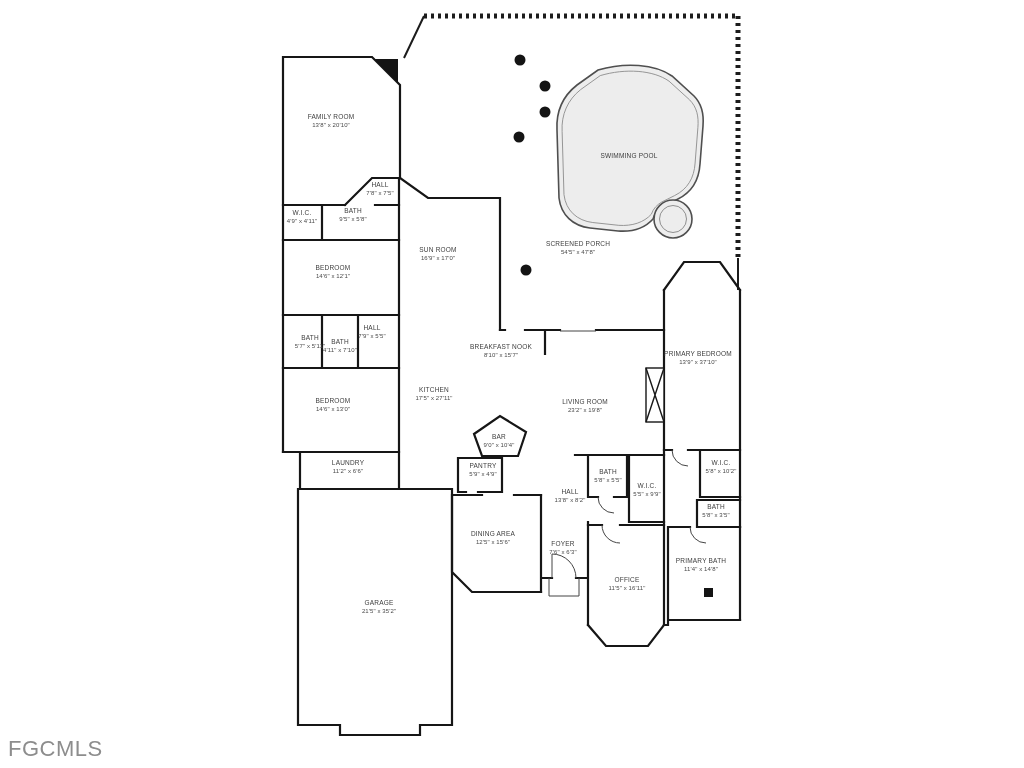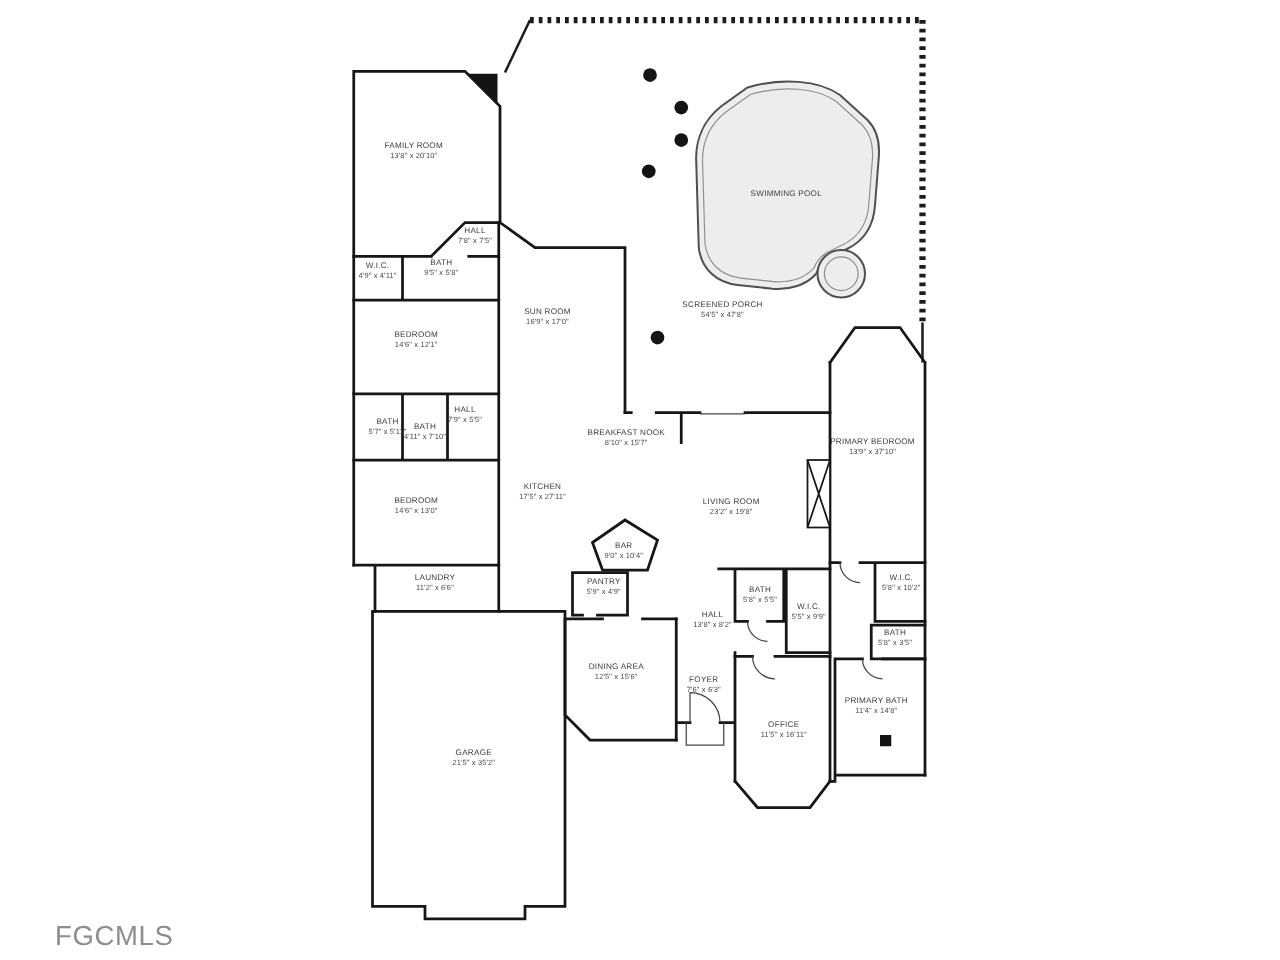--- a/index.html
+++ b/index.html
@@ -5,21 +5,21 @@
   html,body{margin:0;padding:0;background:#ffffff;}
   .stage{position:relative;width:1024px;height:768px;background:#ffffff;overflow:hidden;
          font-family:"Liberation Sans",sans-serif;}
   .plan-svg{position:absolute;left:0;top:0;}
   .labels{position:absolute;left:0;top:0;width:100%;height:100%;pointer-events:none;}
   .room-label{position:absolute;transform:translate(-50%,-50%);text-align:center;
               color:#3c3c3c;white-space:nowrap;line-height:1.3;}
   .rname{font-size:6.5px;letter-spacing:.2px;}
   .rdims{font-size:6px;color:#4a4a4a;margin-top:1px;letter-spacing:.1px;}
   .watermark{position:absolute;left:8px;top:736px;font-size:22px;color:#8d8d8d;
-             letter-spacing:.5px;margin-left:36px;}
+             letter-spacing:.5px;}
 </style>
 </head>
 <body>
 
 <div class="stage">
 
   <svg class="plan-svg" width="1024" height="768" viewBox="0 0 1024 768">
 
     <g fill="none" stroke="#1c1c1c">
       <path d="M 424,16 H 738 M 738,16 V 258" stroke-width="5" stroke-dasharray="3 4"></path>

